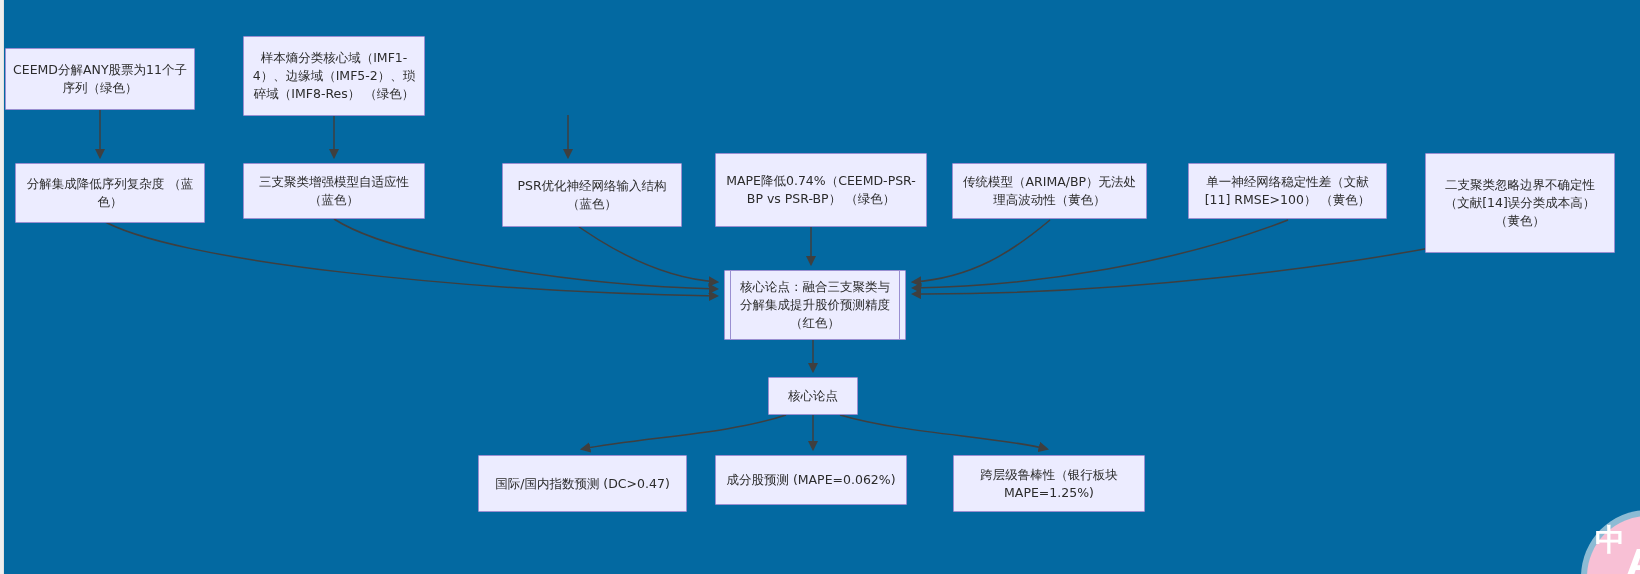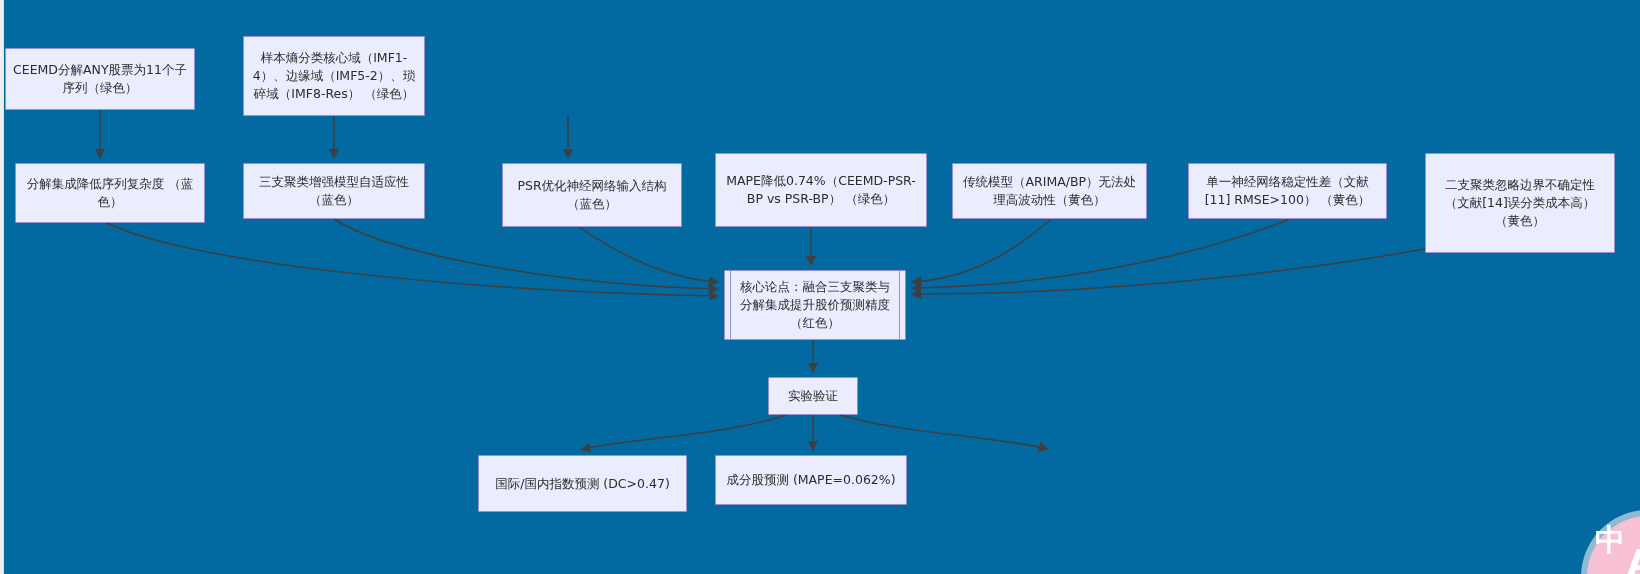--- a/index.html
+++ b/index.html
@@ -92,31 +92,34 @@
 
   <div class="node" style="left:1425px;top:153px;width:190px;height:100px">
     <span class="lbl">二支聚类忽略边界不确定性 （文献[14]误分类成本高） （黄色）</span>
   </div>
 
   <div class="node subroutine" style="left:724px;top:270px;width:182px;height:70px">
     <span class="lbl">核心论点：融合三支聚类与分解集成提升股价预测精度 （红色）</span>
   </div>
 
   <div class="node" style="left:768px;top:377px;width:90px;height:38px">
-    <span class="lbl">实验验证</span>
+    <span class="lbl">核心论点</span>
   </div>
 
   <div class="node" style="left:478px;top:455px;width:209px;height:57px">
     <span class="lbl">国际/国内指数预测 (DC&gt;0.47)</span>
   </div>
 
   <div class="node" style="left:715px;top:455px;width:192px;height:50px">
     <span class="lbl">成分股预测 (MAPE=0.062%)</span>
   </div>
 
+  <div class="node" style="left:953px;top:455px;width:192px;height:57px">
+    <span class="lbl">跨层级鲁棒性（银行板块 MAPE=1.25%)</span>
+  </div>
 
   <div class="left-strip"></div>
 
   <div class="translate-btn">
     <span class="zh">中</span>
     <span class="en">A</span>
   </div>
 
 </div>
 

